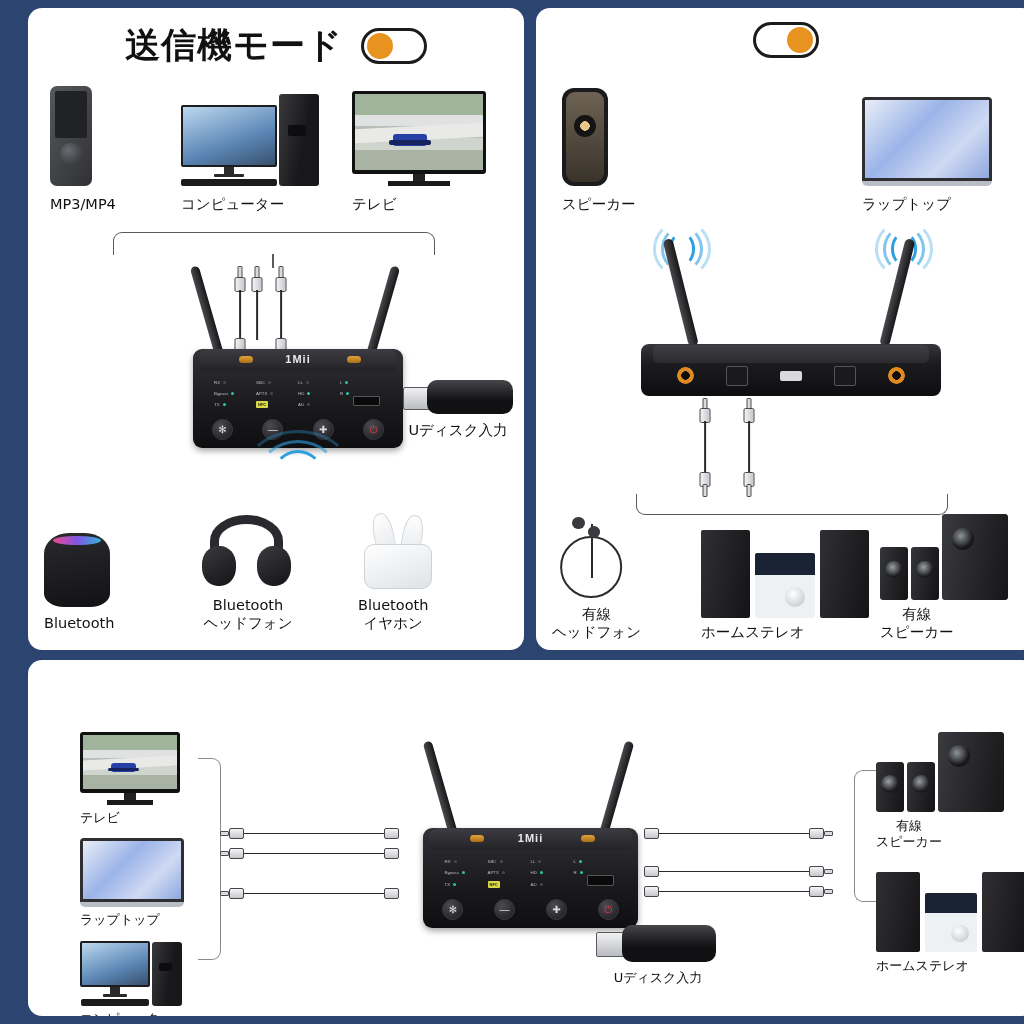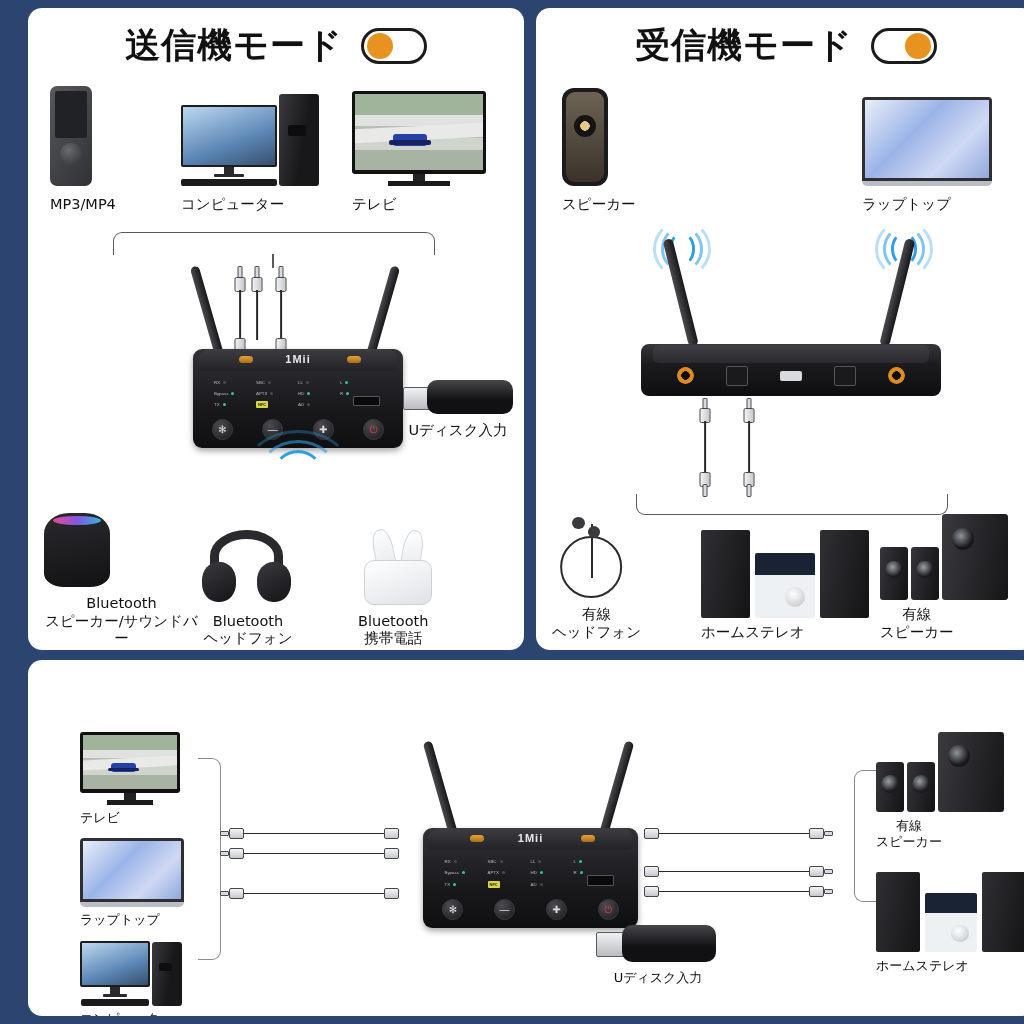--- a/index.html
+++ b/index.html
@@ -332,21 +332,20 @@
     </div>
 
     <div class="row" style="left:16px;top:505px;width:464px;justify-content:space-between;align-items:flex-end;">
 
       <div class="cell" style="width:155px;">
         <div class="art" style="width:66px;height:74px;">
           <div class="speaker-pod"></div>
         </div>
         <div class="dev-label" style="margin-top:8px;">
           <div>Bluetooth</div>
-          <div>スピーカー/サウンドバー</div>
         </div>
       </div>
 
       <div class="cell" style="width:150px;">
         <div class="art headphone" style="width:86px;height:76px;">
           <div class="band"></div>
           <div class="cup l"></div>
           <div class="cup r"></div>
         </div>
         <div class="dev-label" style="margin-top:8px;">
@@ -356,30 +355,29 @@
       </div>
 
       <div class="cell" style="width:150px;">
         <div class="art earbuds" style="width:80px;height:76px;">
           <div class="bud a"></div>
           <div class="bud b"></div>
           <div class="case"></div>
         </div>
         <div class="dev-label" style="margin-top:8px;">
           <div>Bluetooth</div>
-          <div>携帯電話</div>
+          <div>イヤホン</div>
         </div>
       </div>
     </div>
   </div>
 
   <div class="panel" id="panel-rx">
 
     <div class="hdr hdr-rx">
-      <div class="title">受信機モード</div>
       <div class="toggle">
         <div class="knob right"></div>
       </div>
     </div>
 
     <div class="row" style="left:26px;top:80px;width:450px;justify-content:space-between;align-items:flex-end;">
 
 
       <div class="cell" style="width:130px;">
         <div class="art phone" style="width:46px;height:98px;">

